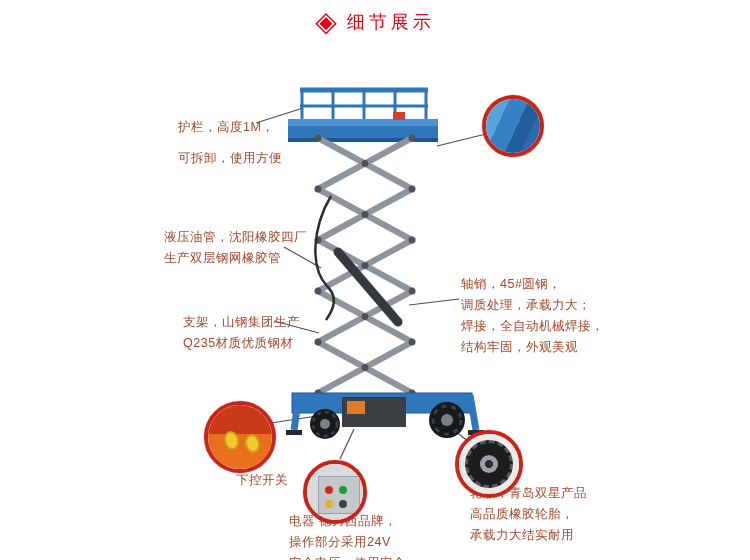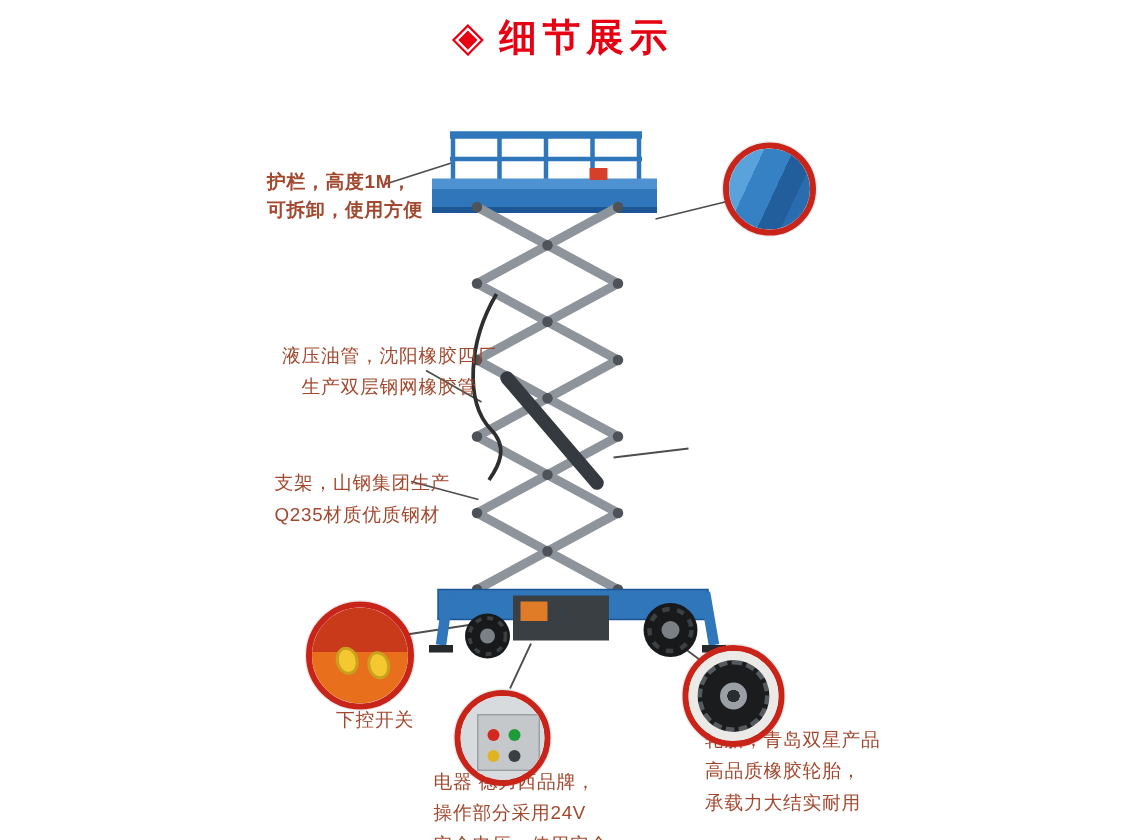--- a/index.html
+++ b/index.html
@@ -1,32 +1,32 @@
 <!DOCTYPE html>
 <html style="--accent: #e60012; --note-text: #a2482e; --ring: #c9241a; --lift-blue: #2f76ba; --lift-blue-dark: #1c5694; --steel: #8d949b; --leader-line: #4d4d4d;"><head>
 <meta charset="utf-8">
 <style>
   * { margin:0; padding:0; box-sizing:border-box; }
   body { background:#ffffff; font-family:"Liberation Sans", sans-serif; }
   .page { position:relative; width:750px; height:560px; background:#ffffff; overflow:hidden; }
 
   .header { position:absolute; left:0; top:8px; width:100%; display:flex; align-items:center; justify-content:center; gap:10px; }
   .diamond { color:var(--accent,#e60012); font-size:28px; line-height:1; }
-  .title { color:var(--accent,#e60012); font-size:25px; font-weight:bold; letter-spacing:4px; }
+  .title { color:var(--accent,#e60012); font-size:18px; font-weight:normal; letter-spacing:4px; }
 
   .scene { position:absolute; left:0; top:0; width:750px; height:560px; }
 
   .note { position:absolute; color:var(--note-text,#a2482e); font-size:12.5px; line-height:21px;
           white-space:pre-line; letter-spacing:0.5px; }
-  .note-guardrail { left:178px; top:112px; line-height:19px;font-weight:bold; }
+  .note-guardrail { left:178px; top:112px; line-height:31px; }
   .note-platform  { left:464px; top:152px; }
-  .note-hose      { left:188px; top:227px;text-align:center; }
+  .note-hose      { left:164px; top:227px; }
   .note-frame     { left:183px; top:312px; }
   .note-pin       { left:461px; top:274px; }
-  .note-switch    { left:212px; top:470px; width:76px; text-align:center; }
+  .note-switch    { left:224px; top:470px; width:76px; text-align:center; }
   .note-electric  { left:289px; top:511px; }
   .note-tire      { left:470px; top:483px; }
 
   .photo { position:absolute; border-radius:50%; border:4px solid var(--ring,#c9241a);
            overflow:hidden; box-shadow:0 0 0 1px rgba(0,0,0,0.08); }
   .photo-inner { position:absolute; inset:0; }
 
   .photo-platform { left:482px; top:95px; width:62px; height:62px; }
   .platform-img { background:linear-gradient(115deg,#5aa2dc 0 30%,#3581c4 30% 55%,#225e9c 55% 75%,#2a6cb0 75% 100%); }
 
@@ -159,20 +159,24 @@
       </g>
     </g>
   </svg>
 
   <div class="note note-guardrail">护栏，高度1M，
 可拆卸，使用方便</div>
   <div class="note note-hose">液压油管，沈阳橡胶四厂
 生产双层钢网橡胶管</div>
   <div class="note note-frame">支架，山钢集团生产
 Q235材质优质钢材</div>
+  <div class="note note-pin">轴销，45#圆钢，
+调质处理，承载力大；
+焊接，全自动机械焊接，
+结构牢固，外观美观</div>
   <div class="note note-switch">下控开关</div>
   <div class="note note-electric">电器 德力西品牌，
 操作部分采用24V
 安全电压，使用安全</div>
   <div class="note note-tire">轮胎，青岛双星产品
 高品质橡胶轮胎，
 承载力大结实耐用</div>
 
   <div class="photo photo-platform">
     <div class="photo-inner platform-img"></div>

